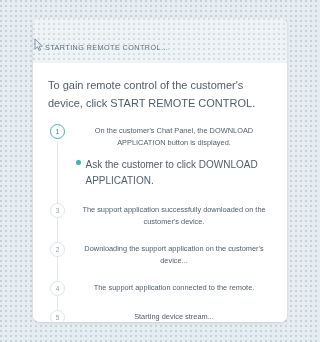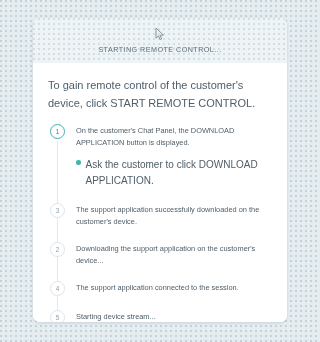--- a/index.html
+++ b/index.html
@@ -31,21 +31,21 @@
   }
 
   
   .header {
     height: 45px;
     background-color: #eef3f6;
     background-image:
       radial-gradient(circle at 1px 1px, rgba(172,188,200,0.40) 0.8px, transparent 0.9px);
     background-size: 5px 5px;
     display: flex;
-    flex-direction: column;
+    flex-direction: row;
     align-items: center;
     justify-content: flex-start;
     padding-top: 9px;
     box-sizing: border-box;
   }
   .cursor-icon {
     width: 12px;
     height: 14px;
     display: block;
     opacity: 0.82;
@@ -131,20 +131,21 @@
   .step-body {
     margin-left: 11px;
     padding-top: 1px;
     flex: 1 1 auto;
     min-width: 0;
   }
   .step-text {
     font-size: 7.4px;
     line-height: 1.62;
     color: #4e5d68;
+    text-align: center;
   }
 
   .substeps {
     list-style: none;
     margin: 8px 0 0 0;
     padding: 0;
   }
   .substep {
     display: flex;
     align-items: flex-start;
@@ -208,21 +209,21 @@
       <li class="step">
         <div class="badge">2</div>
         <div class="step-body">
           <div class="step-text">Downloading the support application on the customer's device...</div>
         </div>
       </li>
 
       <li class="step">
         <div class="badge">4</div>
         <div class="step-body">
-          <div class="step-text">The support application connected to the session.</div>
+          <div class="step-text">The support application connected to the remote.</div>
         </div>
       </li>
 
       <li class="step">
         <div class="badge">5</div>
         <div class="step-body">
           <div class="step-text">Starting device stream...</div>
         </div>
       </li>
 

